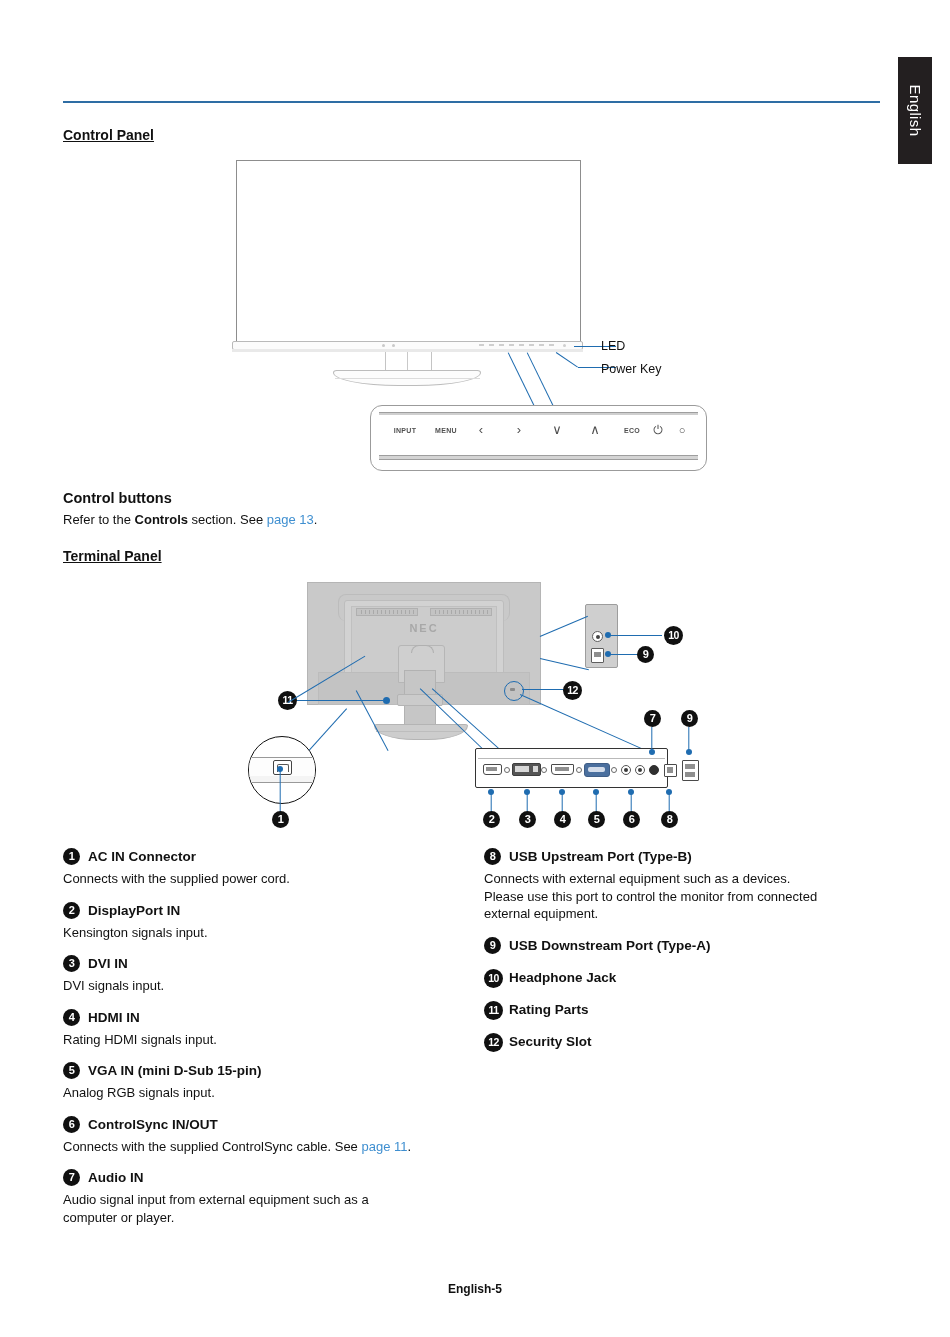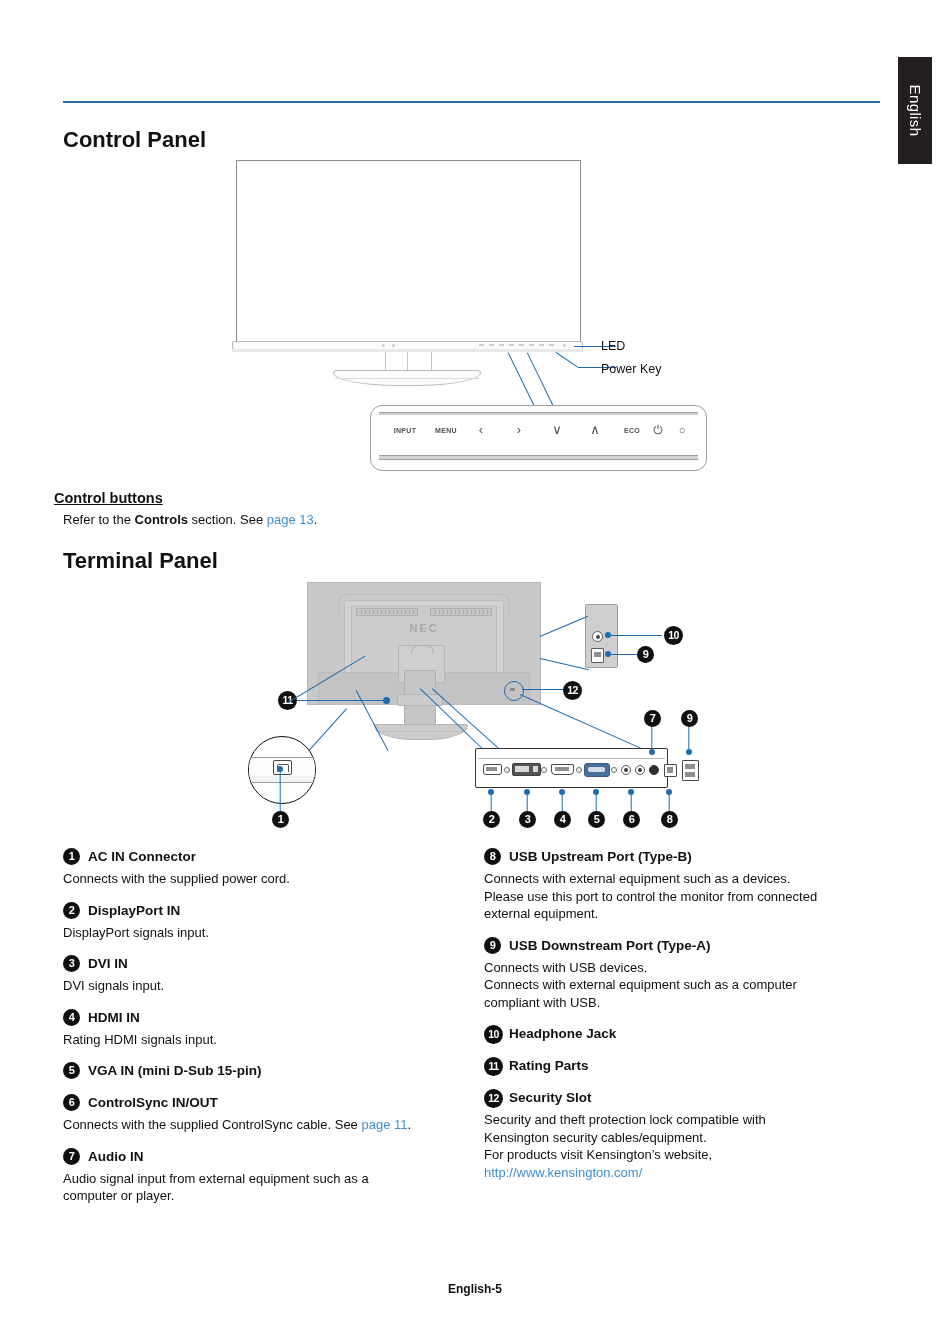--- a/index.html
+++ b/index.html
@@ -8,24 +8,24 @@
 
   
   .lang-tab{position:absolute;left:898px;top:57px;width:34px;height:107px;background:#231f20;}
   .lang-tab span{position:absolute;left:0;top:0;width:107px;height:34px;
     transform:rotate(90deg);transform-origin:0 0;translate:34px 0;
     color:#ffffff;font-size:15px;letter-spacing:.4px;text-align:center;line-height:34px;}
 
   
   .h1{position:absolute;left:63px;top:60px;font-size:30px;font-weight:bold;letter-spacing:-.2px;}
   .h1rule{position:absolute;left:63px;top:101px;width:817px;height:2px;background:#2e6da4;}
-  .h2{position:absolute;font-size:22px;font-weight:bold;}
+  .h2{position:absolute;font-size:14px;font-weight:bold;text-decoration:underline;}
   #h2-control{left:63px;top:127px;}
   #h2-terminal{left:63px;top:548px;}
-  .h3{position:absolute;left:54px;top:490px;font-size:14.5px;font-weight:bold;text-decoration:underline;}
+  .h3{position:absolute;left:63px;top:490px;font-size:14.5px;font-weight:bold;}
   .sub{position:absolute;left:63px;top:512px;font-size:13px;}
   .sub b{font-weight:bold;}
   a.link{color:#3f8fd0;text-decoration:none;}
 
   
   .ln{position:absolute;background:#1f6cb0;height:1.4px;transform-origin:0 50%;}
   .dot{position:absolute;width:6px;height:6px;border-radius:50%;background:#1f6cb0;}
   .badge{position:absolute;width:17px;height:17px;border-radius:50%;background:#101010;color:#fff;
     font-size:11px;font-weight:bold;line-height:17px;text-align:center;letter-spacing:-.5px;}
   .badge.w{width:19px;height:19px;line-height:19px;font-size:10.5px;}
@@ -347,58 +347,57 @@
     <div class="badge" style="left:681px;top:710px">9</div>
   </div>
 
   <div class="col" id="col-left">
     <div class="item">
       <div class="hd"><span class="badge">1</span><span>AC IN Connector</span></div>
       <div class="bd"><span>Connects with the supplied power cord.</span></div>
     </div>
     <div class="item">
       <div class="hd"><span class="badge">2</span><span>DisplayPort IN</span></div>
-      <div class="bd"><span>DisplayPort signals input.</span></div>
+      <div class="bd"><span>Kensington signals input.</span></div>
     </div>
     <div class="item">
       <div class="hd"><span class="badge">3</span><span>DVI IN</span></div>
       <div class="bd"><span>DVI signals input.</span></div>
     </div>
     <div class="item">
       <div class="hd"><span class="badge">4</span><span>HDMI IN</span></div>
       <div class="bd"><span>Rating HDMI signals input.</span></div>
     </div>
     <div class="item">
       <div class="hd"><span class="badge">5</span><span>VGA IN (mini D-Sub 15-pin)</span></div>
+      <div class="bd"><span>Analog RGB signals input.</span></div>
     </div>
     <div class="item">
       <div class="hd"><span class="badge">6</span><span>ControlSync IN/OUT</span></div>
       <div class="bd"><span>Connects with the supplied ControlSync cable. See </span><a class="link" href="#">page 11</a><span>.</span></div>
     </div>
     <div class="item">
       <div class="hd"><span class="badge">7</span><span>Audio IN</span></div>
       <div class="bd"><span>Audio signal input from external equipment such as a</span><br><span>computer or player.</span></div>
     </div>
   </div>
 
   <div class="col" id="col-right">
     <div class="item">
       <div class="hd"><span class="badge">8</span><span>USB Upstream Port (Type-B)</span></div>
       <div class="bd"><span>Connects with external equipment such as a devices.</span><br><span>Please use this port to control the monitor from connected</span><br><span>external equipment.</span></div>
     </div>
     <div class="item">
       <div class="hd"><span class="badge">9</span><span>USB Downstream Port (Type-A)</span></div>
-      <div class="bd"><span>Connects with USB devices.</span><br><span>Connects with external equipment such as a computer</span><br><span>compliant with USB.</span></div>
     </div>
     <div class="item">
       <div class="hd"><span class="badge w">10</span><span>Headphone Jack</span></div>
     </div>
     <div class="item">
       <div class="hd"><span class="badge w">11</span><span>Rating Parts</span></div>
     </div>
     <div class="item">
       <div class="hd"><span class="badge w">12</span><span>Security Slot</span></div>
-      <div class="bd"><span>Security and theft protection lock compatible with</span><br><span>Kensington security cables/equipment.</span><br><span>For products visit Kensington’s website,</span><br><a class="link" href="#">http://www.kensington.com/</a></div>
     </div>
   </div>
 
   <div class="footer">English-5</div>
 </div>
 
 </body></html>

